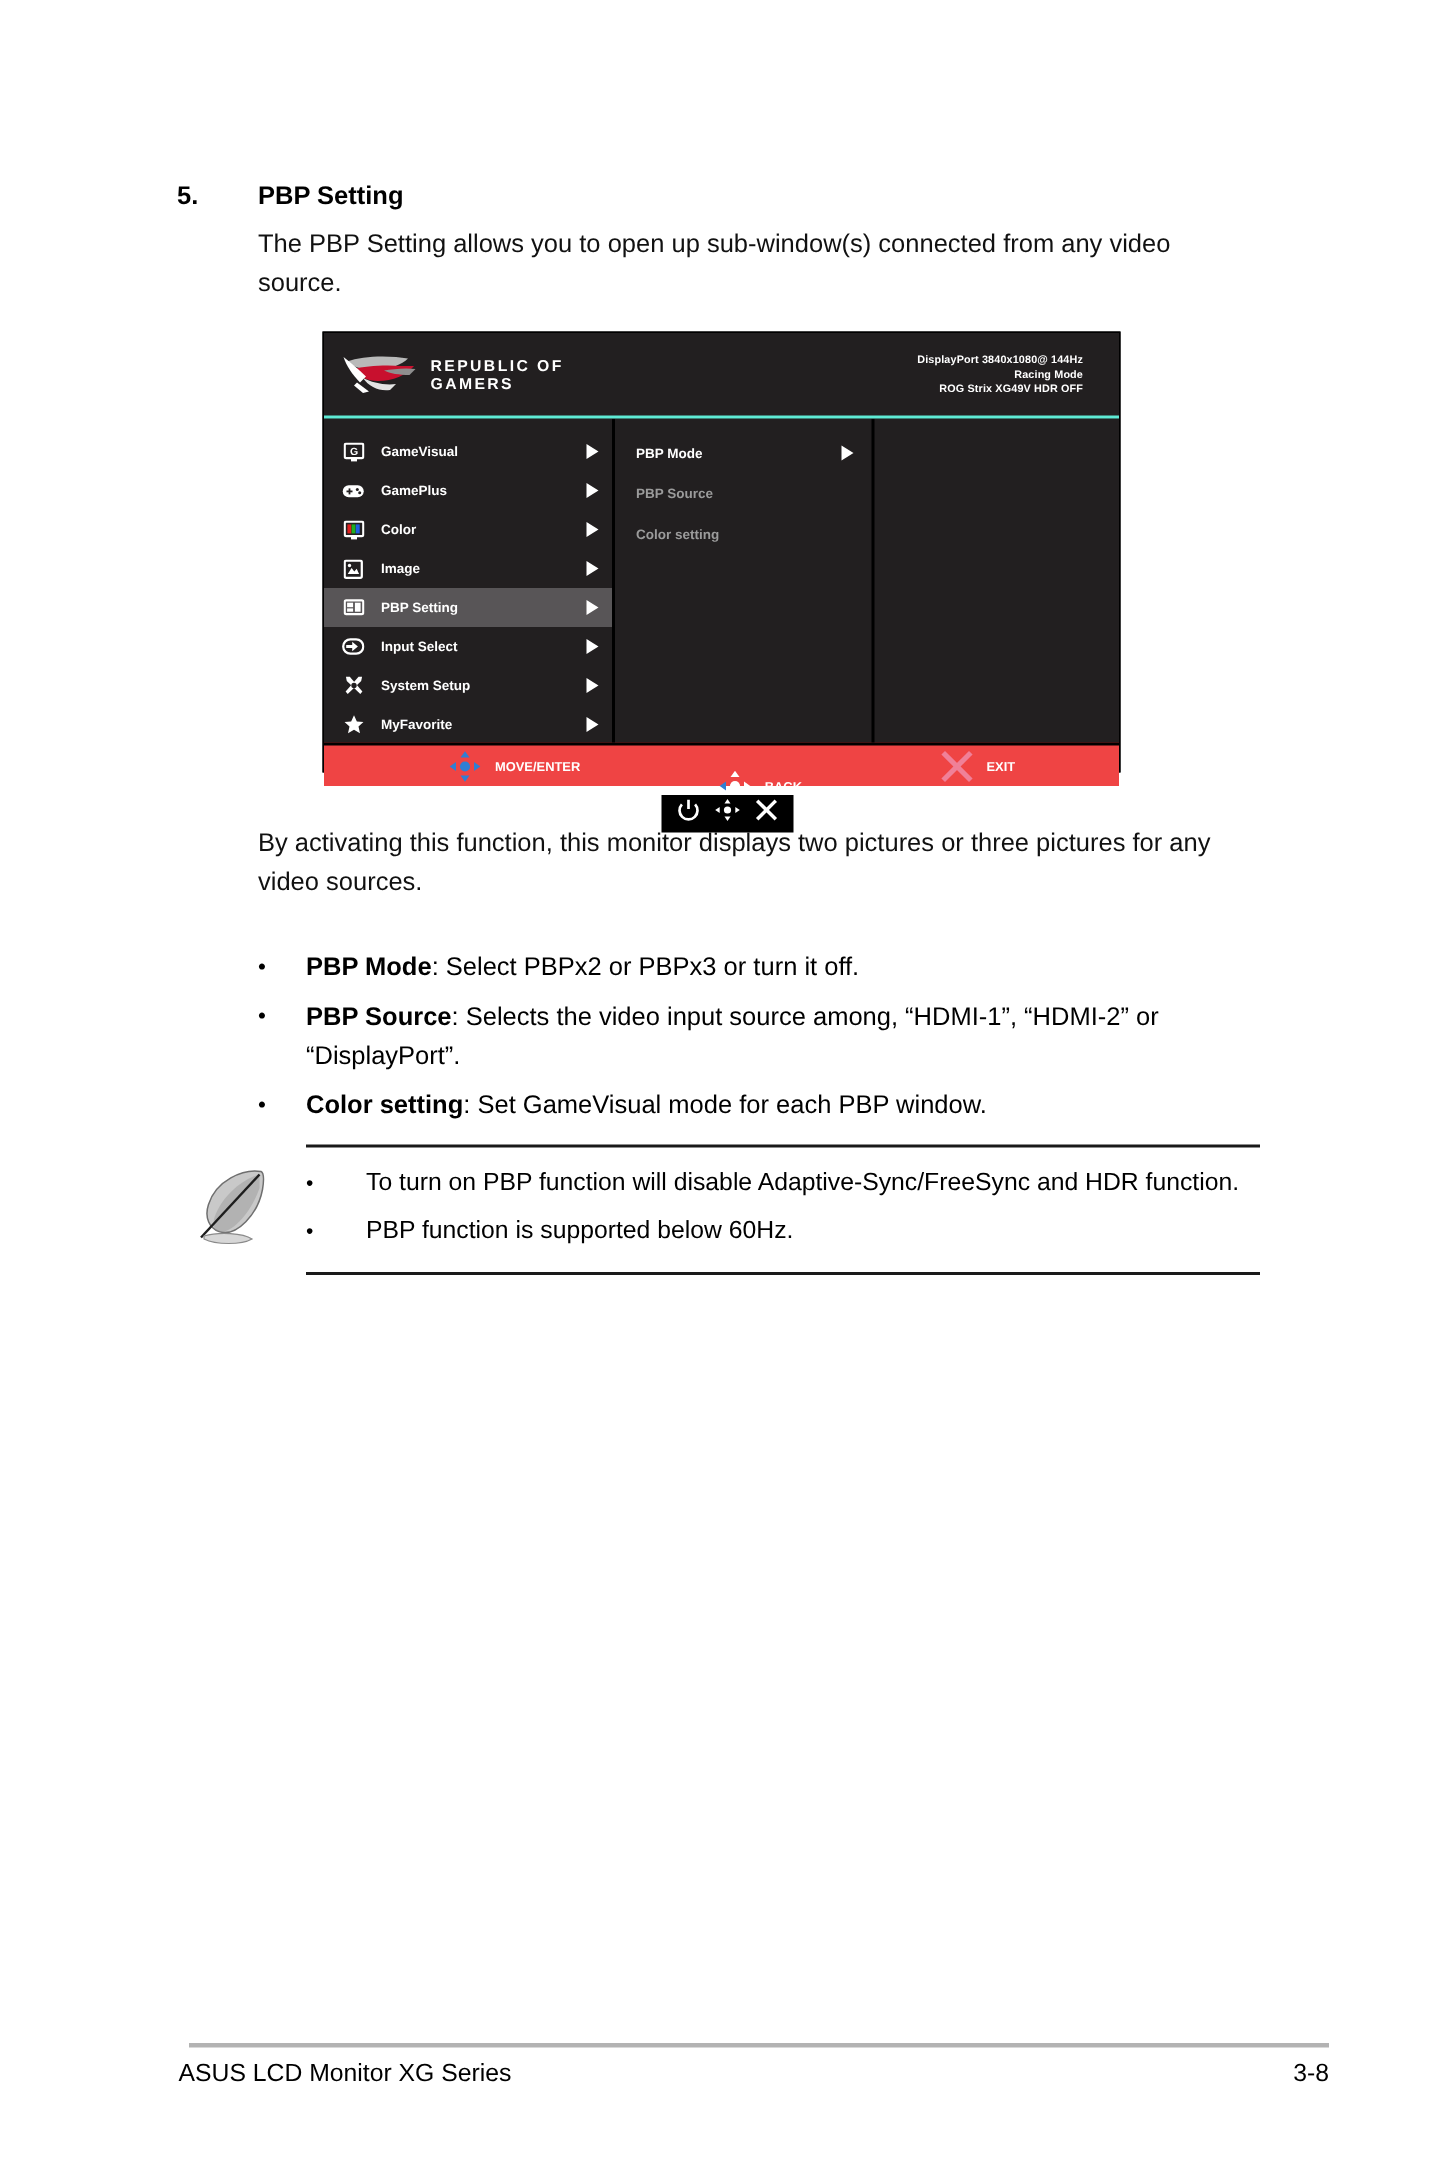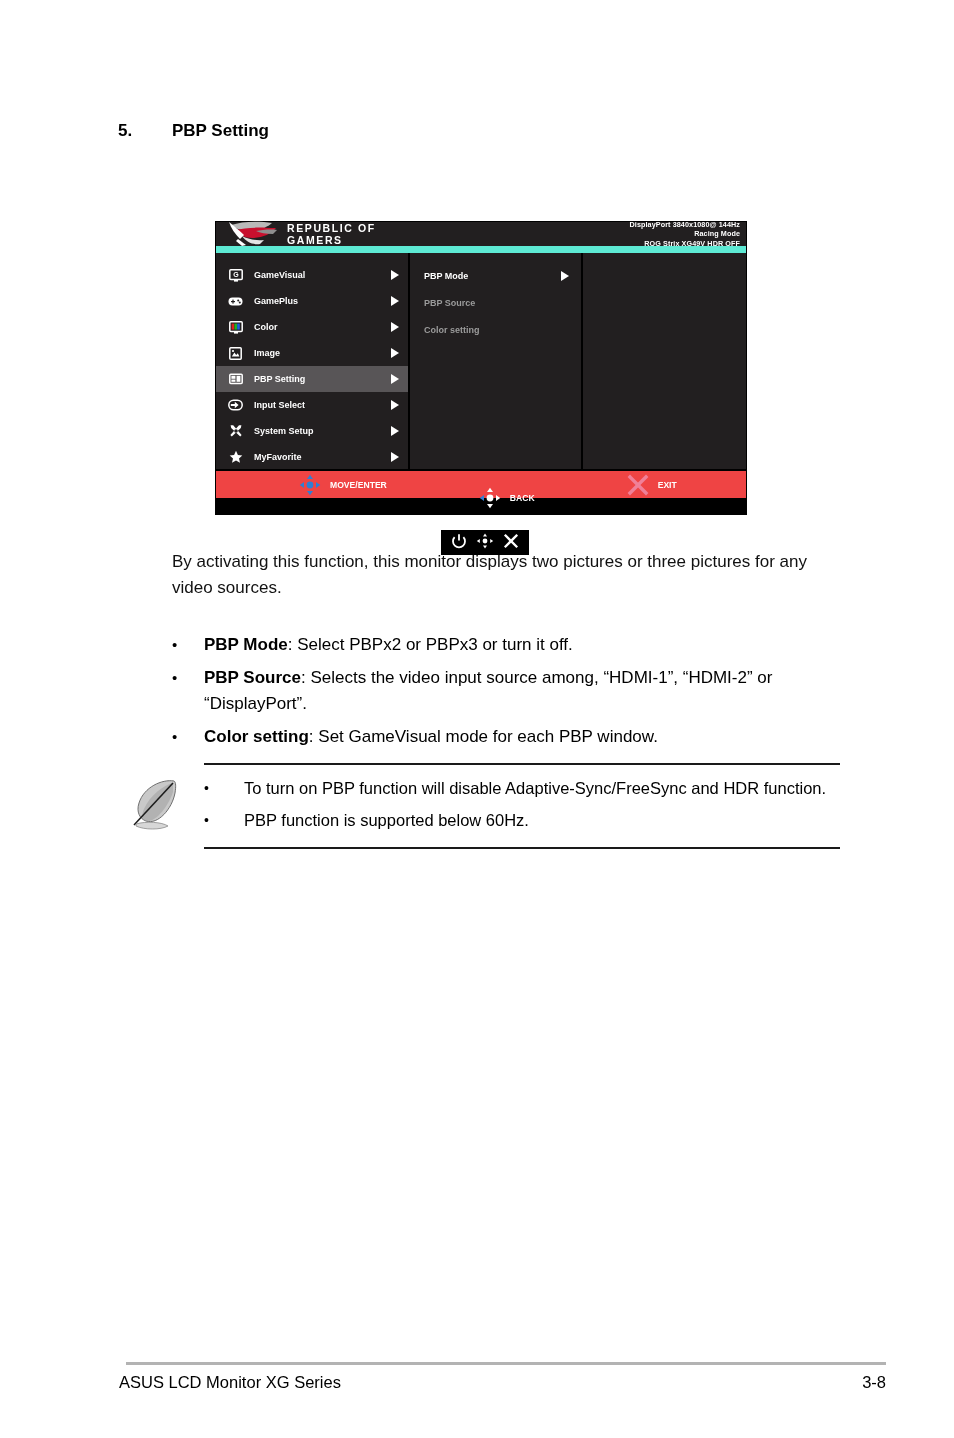--- a/index.html
+++ b/index.html
@@ -43,26 +43,26 @@
   
   .osd {
     position: absolute;
     left: 215px; top: 221px;
     width: 532px; height: 294px;
     background: #000;
     border: 1px solid #000;
   }
   .osd-header {
     position: relative;
-    height: 31px;
+    height: 57px;
     background: #221f20;
-    border-bottom: 7px solid #5eead4;
-    display: flex;
-    align-items: center;
-    padding: 0 6px 0 10px;
+    border-bottom: 2px solid #5eead4;
+    display: flex;
+    align-items: center;
+    padding: 0 24px 0 10px;
   }
   .rog-logo-wrap { display: flex; align-items: center; gap: 7px; }
   .rog-mark { width: 54px; height: 30px; display: block; }
   .rog-words {
     color: #fff;
     font-family: "Liberation Sans", sans-serif;
     font-size: 10.5px;
     font-weight: bold;
     letter-spacing: 1.6px;
     line-height: 12px;
@@ -227,20 +227,21 @@
 </head>
 <body>
 
 <div class="page">
 
   <div class="section-head">
     <div class="section-num">5.</div>
     <div class="section-title">PBP Setting</div>
   </div>
 
+  <div class="body-text" id="intro-para">The PBP Setting allows you to open up sub-window(s) connected from any video source.</div>
 
   <div class="osd">
 
     <div class="osd-header">
       <div class="rog-logo-wrap">
         <svg class="rog-mark" viewBox="0 0 54 30">
           <path d="M5 6 C14 3 26 2 38 3 L46 4 C42 8 34 11 25 12 C17 12 10 10 5 6 Z" fill="#b9b9b9"></path>
           <path d="M9 11 C18 9 30 8 42 9 L50 9 C45 15 36 19 26 19 C19 19 13 16 9 11 Z" fill="#c8102e"></path>
           <path d="M3 3 C8 7 13 11 18 16 L14 20 C9 15 5 9 3 3 Z" fill="#ffffff"></path>
           <path d="M16 17 C22 20 30 22 38 21 L34 25 C27 26 20 23 16 17 Z" fill="#e3e3e3"></path>

